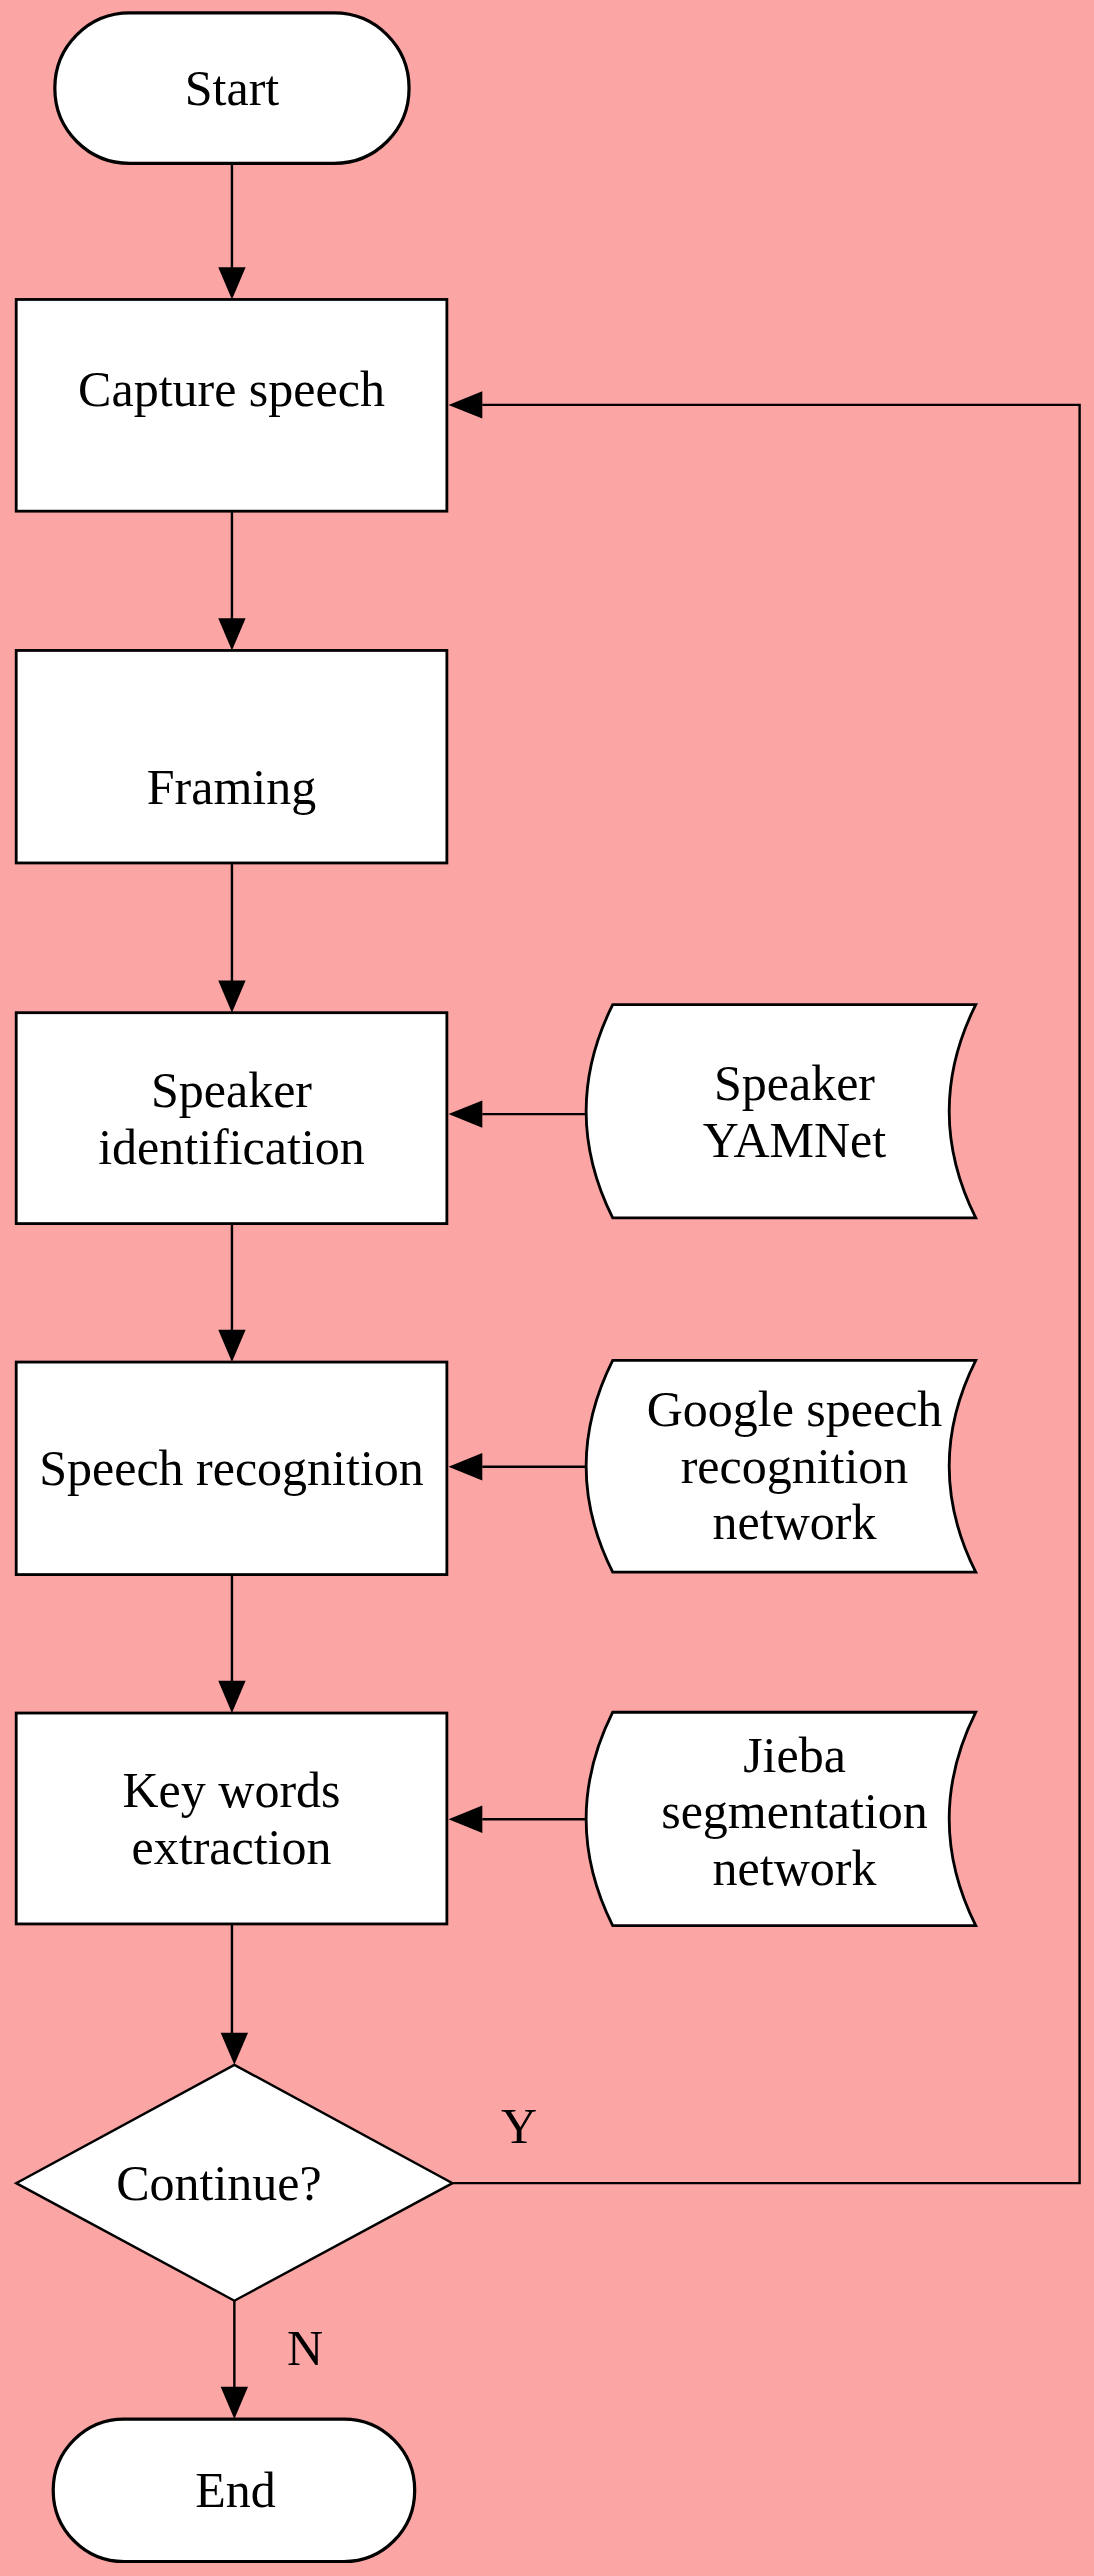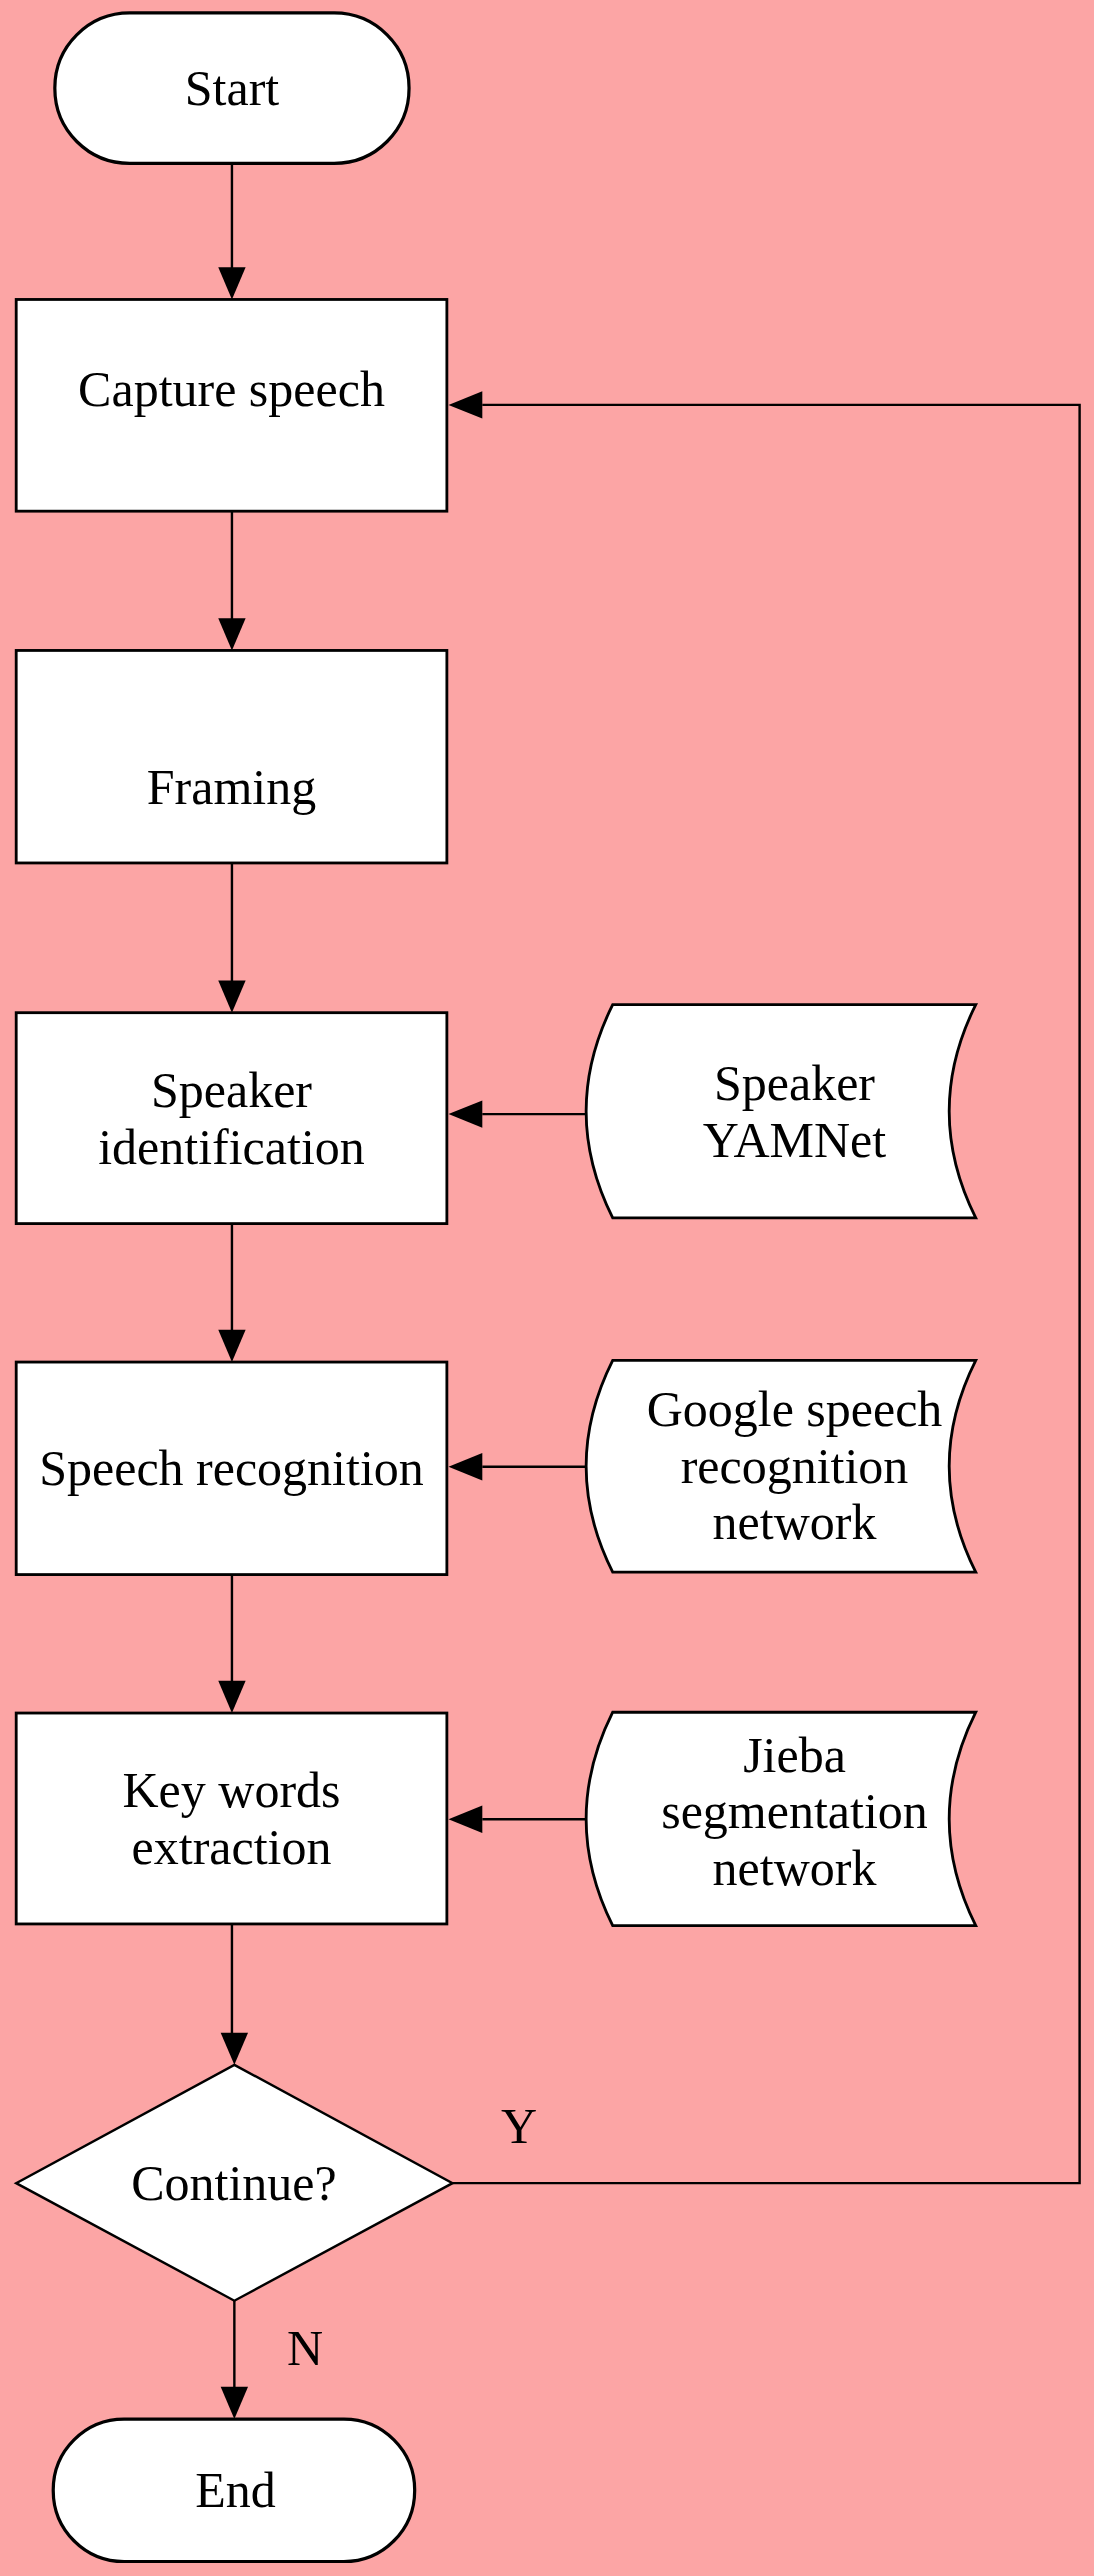--- a/index.html
+++ b/index.html
@@ -92,21 +92,21 @@
   <div class="label" style="left:16px; top:650px; width:431px; height:275px;">Framing</div>
 
   <div class="label" style="left:16px; top:1013px; width:431px; height:211px;">Speaker
 identification</div>
 
   <div class="label" style="left:16px; top:1362px; width:431px; height:213px;font-family:Liberation Serif, serif;">Speech recognition</div>
 
   <div class="label" style="left:16px; top:1713px; width:431px; height:211px;border-radius:28px;">Key words
 extraction</div>
 
-  <div class="label" style="left:16px; top:2065px; width:436px; height:236px;text-align:center;">Continue?</div>
+  <div class="label" style="left:1px; top:2065px; width:436px; height:236px;text-align:center;">Continue?</div>
 
   <div class="label" style="left:55px; top:2419px; width:361px; height:142px;">End</div>
 
   <div class="label" style="left:613px; top:1005px; width:363px; height:213px;">Speaker
 YAMNet</div>
 
   <div class="label" style="left:613px; top:1360px; width:363px; height:212px;">Google speech
 recognition
 network</div>
 

